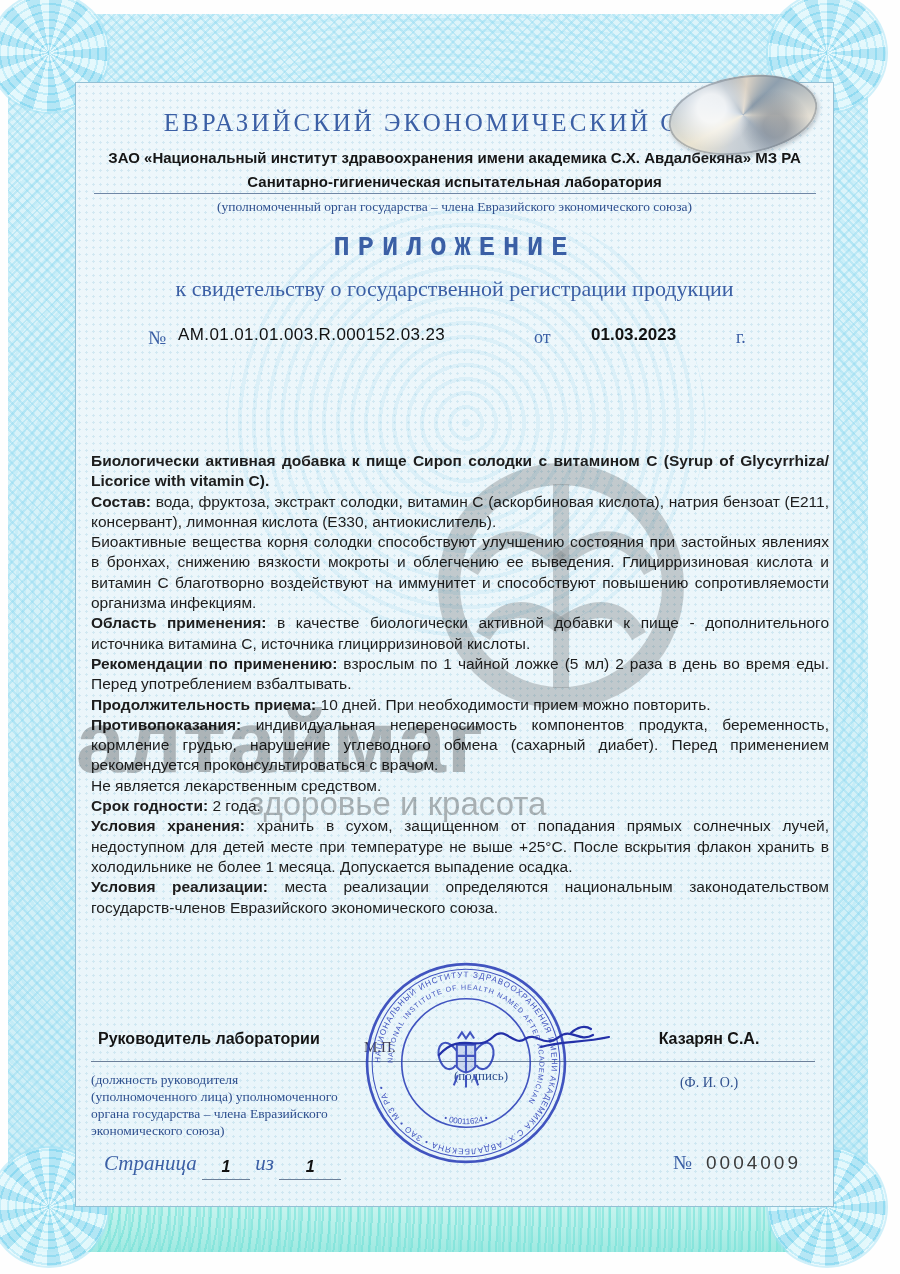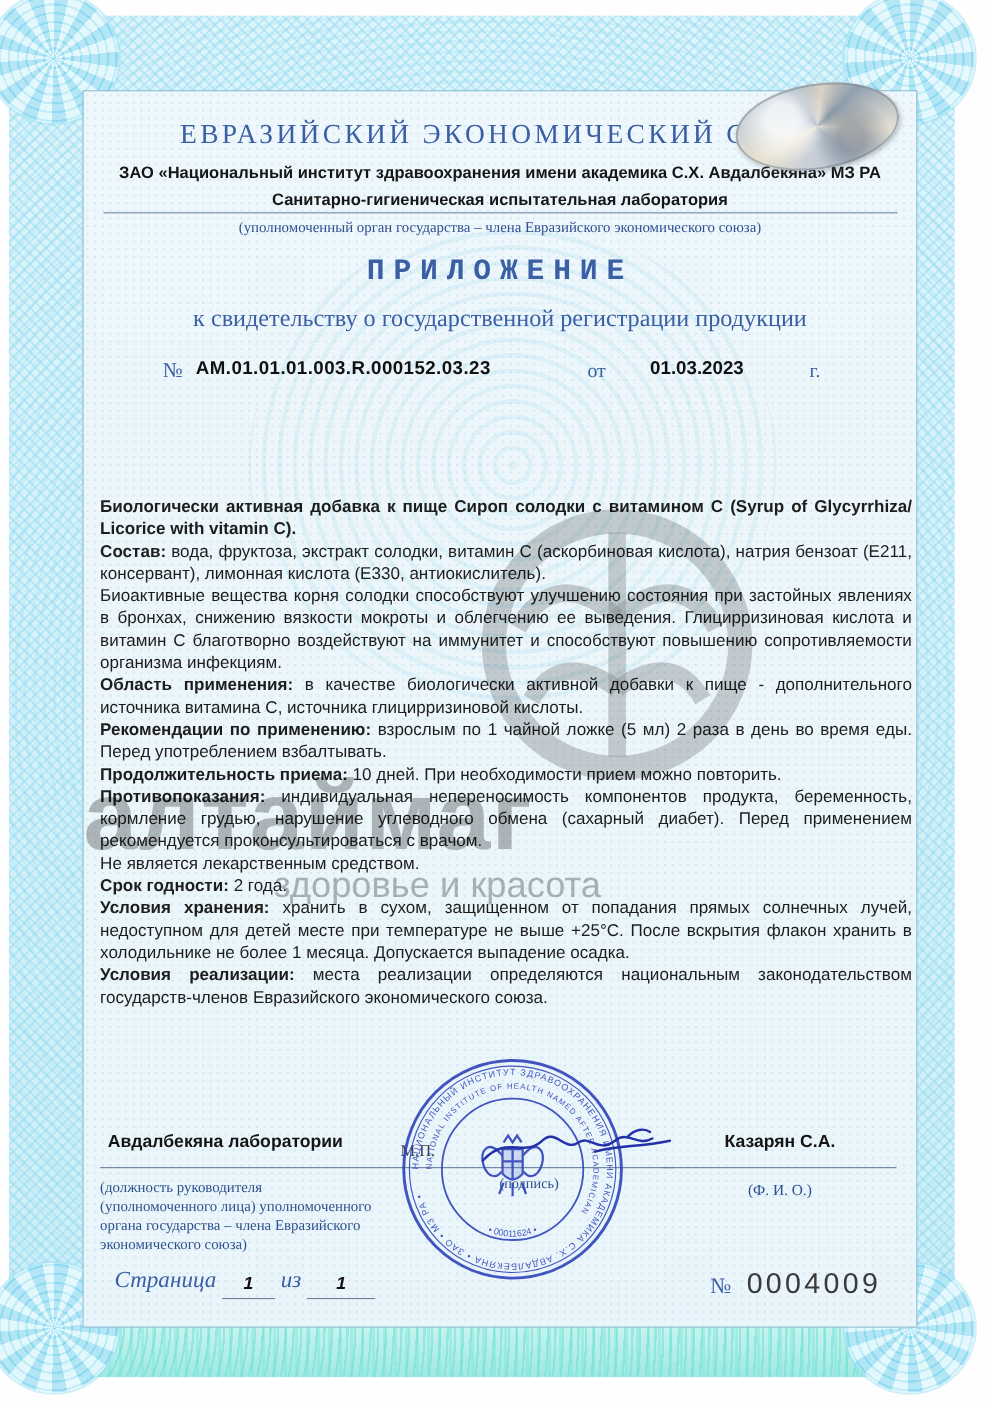--- a/index.html
+++ b/index.html
@@ -73,21 +73,21 @@
   .doc-title{
     position:absolute;left:0;top:150px;width:100%;text-align:center;
     font-family:Liberation Mono, monospace;font-weight:600;font-size:27px;letter-spacing:8px;color:#3b5fa5;
   }
   .doc-subtitle{
     position:absolute;left:0;top:193px;width:100%;text-align:center;
     font-family:"Liberation Serif",serif;font-size:22px;color:#3b5fa5;
   }
   .reg-row{position:absolute;left:0;top:240px;width:100%;height:30px;}
   .reg-no-sign{position:absolute;left:72px;top:4px;font-family:"Liberation Serif",serif;font-size:19px;color:#3b5fa5;}
-  .reg-number{position:absolute;left:102px;top:2px;font-size:17px;font-weight:bold;color:#111;letter-spacing:.4px;}
+  .reg-number{position:absolute;left:102px;top:2px;font-size:17px;font-weight:normal;color:#111;letter-spacing:.4px;}
   .reg-from{position:absolute;left:458px;top:4px;font-family:"Liberation Serif",serif;font-size:18px;color:#3b5fa5;}
   .reg-date{position:absolute;left:515px;top:2px;font-size:17px;font-weight:bold;color:#111;}
   .reg-year{position:absolute;left:660px;top:4px;font-family:"Liberation Serif",serif;font-size:18px;color:#3b5fa5;}
   
   .body-paragraphs{
     position:absolute;left:15px;top:368px;width:738px;z-index:2;
     font-size:15.5px;line-height:20.3px;color:#1d1d1d;text-align:justify;
   }
   .body-paragraphs p{margin:0;}
   .body-paragraphs p.bold{font-weight:bold;}
@@ -114,21 +114,21 @@
   .right-name{position:absolute;left:527px;top:947px;width:212px;text-align:center;font-size:16px;font-weight:bold;color:#141414;z-index:2;}
   .right-caption{position:absolute;left:527px;top:992px;width:212px;text-align:center;font-family:Liberation Serif, serif;font-size:14px;color:#2e4f8e;z-index:2;}
   .stamp{position:absolute;left:288px;top:878px;width:204px;height:204px;z-index:4;opacity:.88;}
   .signature-svg{position:absolute;left:345px;top:930px;width:210px;height:60px;z-index:5;}
   
   .footer-page{position:absolute;left:28px;top:1068px;z-index:2;font-family:"Liberation Serif",serif;font-size:21px;color:#3b5fa5;font-style:italic;}
   .page-num{display:inline-block;width:48px;text-align:center;border-bottom:1.2px solid #6b7f99;font-family:"Liberation Sans",sans-serif;font-size:16px;font-weight:bold;color:#111;vertical-align:-2px;line-height:24px;}
   .page-num.total{width:62px;}
   .footer-number{position:absolute;right:32px;top:1068px;z-index:2;}
   .footer-number .no-sign{font-family:"Liberation Serif",serif;font-size:20px;color:#3b5fa5;margin-right:14px;}
-  .footer-number .digits{font-size:26px;letter-spacing:3px;color:#3a3a3a;margin-top:12px;}
+  .footer-number .digits{font-size:19px;letter-spacing:3px;color:#3a3a3a;margin-top:12px;}
 </style>
 </head>
 <body>
 
 <div class="frame">
   <div class="band-bottom"></div>
   <div class="rosette tl"></div>
   <div class="rosette tr"></div>
   <div class="rosette bl"></div>
   <div class="rosette br"></div>
@@ -174,21 +174,21 @@
         <path d="M130 28 L130 232" stroke-width="16"></path>
         <path d="M130 105 C 90 70, 60 80, 40 115" stroke-width="16"></path>
         <path d="M130 105 C 170 70, 200 80, 220 115" stroke-width="16"></path>
         <path d="M130 170 C 95 145, 70 150, 52 180" stroke-width="16"></path>
         <path d="M130 170 C 165 145, 190 150, 208 180" stroke-width="16"></path>
       </g>
     </svg>
     <div class="wm-brand">алтаймаг</div>
     <div class="wm-tagline">здоровье и красота</div>
 
-    <div class="left-title">Авдалбекяна лаборатории</div>
+    <div class="left-title">Руководитель лаборатории</div>
     <div class="mp-mark">М.П.</div>
     <div class="sign-line-left"></div>
     <div class="sign-line-right"></div>
     <div class="left-caption">(должность руководителя
 (уполномоченного лица) уполномоченного
 органа государства – члена Евразийского
 экономического союза)</div>
     <div class="sign-caption">(подпись)</div>
     <div class="right-name">Казарян С.А.</div>
     <div class="right-caption">(Ф. И. О.)</div>

